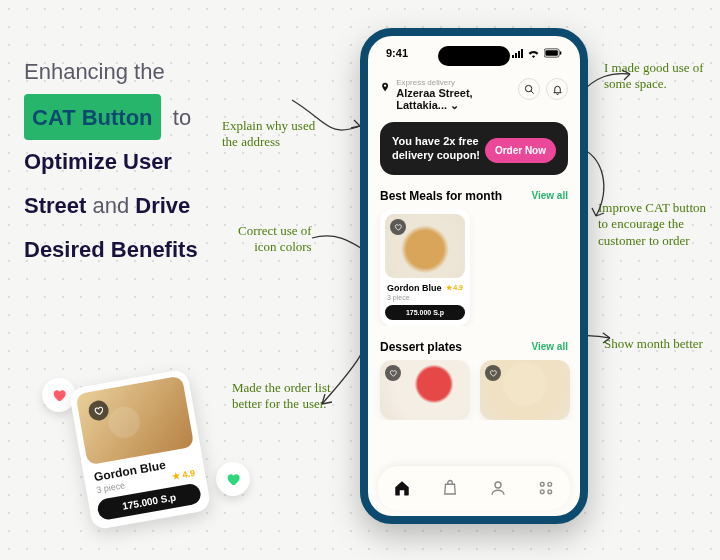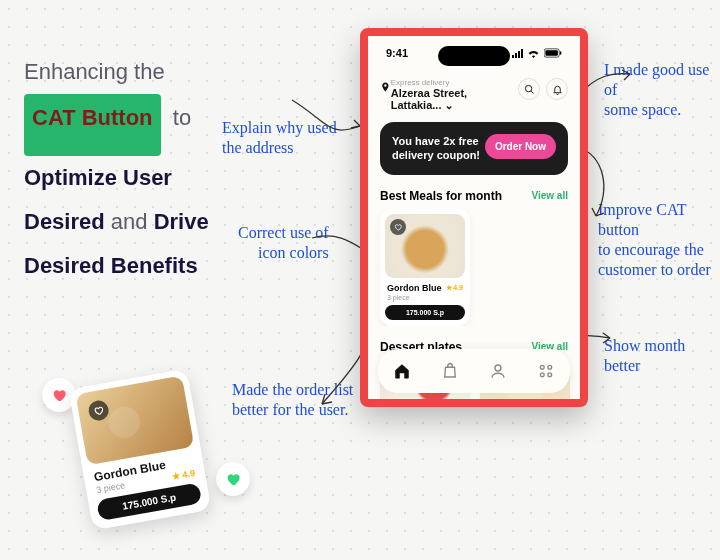--- a/index.html
+++ b/index.html
@@ -1,55 +1,55 @@
 <!DOCTYPE html>
 <html><head>
 <meta charset="utf-8">
 <style>
   *{box-sizing:border-box;margin:0;padding:0;font-family:-apple-system,BlinkMacSystemFont,"Segoe UI",sans-serif}
   body{width:720px;height:560px;background:#f6f6f5;position:relative;overflow:hidden}
   
   .dots{position:absolute;inset:0;background-image:radial-gradient(#dcdcdc 1px,transparent 1px);background-size:18px 18px;}
   
   .headline{position:absolute;left:24px;top:50px;width:300px;font-size:22px;line-height:2.0;font-weight:700;color:#1a123d}
-  .badge{display:inline-block;background:#27b56c;color:#7f1d1d;border-radius:4px;padding:2px 8px 16px;font-weight:800}
+  .badge{display:inline-block;background:#27b56c;color:#0c4a6e;border-radius:4px;padding:2px 8px 0;font-weight:800}
   .plain{font-weight:400;color:#5b5968}
   
-  .note{position:absolute;font-family:"Segoe Script","Comic Sans MS",cursive;color:#1d4ed8;font-size:16px;line-height:1.25}
+  .note{position:absolute;font-family:"Segoe Script","Comic Sans MS",cursive;color:#4d7c0f;font-size:13px;line-height:1.25}
   
   .minicard{position:absolute;left:80px;top:378px;width:120px;background:#fff;border-radius:14px;box-shadow:0 6px 18px rgba(0,0,0,.15);padding:6px 6px 8px;transform:rotate(-10deg)}
   .minicard .img{width:100%;height:72px;border-radius:10px;background:linear-gradient(135deg,#e9cf9a,#b78244);position:relative}
   .minicard .img::after{content:"";position:absolute;inset:0;border-radius:10px;background:radial-gradient(circle at 40% 50%,#fff2 0 20%,transparent 22%)}
   .heartbtn{position:absolute;left:10px;top:10px;width:20px;height:20px;border-radius:50%;background:#111a;display:flex;align-items:center;justify-content:center;color:#fff;font-size:10px}
   .minicard .nm{font-size:12px;font-weight:700;margin:6px 4px 1px;color:#111}
   .minicard .sub{font-size:9px;color:#999;margin:0 4px 5px;display:flex;justify-content:space-between;align-items:center}
   .minicard .star{color:#f5b400;font-weight:700}
   .minicard .pill{margin:2px 2px 0;background:#111;color:#fff;font-size:10px;font-weight:700;text-align:center;border-radius:12px;padding:5px 0}
   
   .hchip{position:absolute;width:34px;height:34px;border-radius:50%;background:#fff;box-shadow:0 4px 10px rgba(0,0,0,.12);display:flex;align-items:center;justify-content:center}
   .hchip.red{left:42px;top:378px}
   .hchip.green{left:216px;top:462px}
   .hchip svg{width:16px;height:16px}
   
-  .phone{position:absolute;left:360px;top:28px;width:228px;height:379px;background:#fdfcf8;border:8px solid #ef4444;border-radius:8px;overflow:hidden;box-shadow:0 12px 30px rgba(0,0,0,.25)}
+  .phone{position:absolute;left:360px;top:28px;width:228px;height:496px;background:#fdfcf8;border:8px solid #0c4a6e;border-radius:32px;overflow:hidden;box-shadow:0 12px 30px rgba(0,0,0,.25)}
   .pill-notch{position:absolute;left:50%;top:10px;transform:translateX(-50%);width:72px;height:20px;background:#000;border-radius:12px;z-index:5}
   .statusbar{position:absolute;top:0;left:0;right:0;height:34px;display:flex;justify-content:space-between;align-items:center;padding:0 18px;font-size:11px;font-weight:700;z-index:2}
   .statusbar .right{display:flex;gap:4px;align-items:center}
   .sigbars{display:flex;gap:1px;align-items:flex-end}
   .sigbars span{width:2px;background:#000}
   .content{position:absolute;top:34px;left:0;right:0;bottom:0;overflow:hidden}
   
   .toprow{display:flex;align-items:flex-start;padding:8px 12px 0;justify-content:space-between}
-  .addr{display:flex;align-items:flex-start}
+  .addr{display:flex;gap:6px;align-items:flex-start}
   .addr .pin{margin-top:2px}
   .addr .lbl{font-size:8px;color:#9e9e9e}
   .addr .val{font-size:11px;font-weight:700;color:#111}
   .icn{width:22px;height:22px;border:1px solid #e1e1dc;border-radius:50%;display:flex;align-items:center;justify-content:center}
   
-  .banner{margin:10px 12px 0;background:#1d1d1d;border-radius:14px;padding:12px 12px;display:flex;justify-content:space-between;align-items:flex-start}
+  .banner{margin:10px 12px 0;background:#1d1d1d;border-radius:14px;padding:12px 12px;display:flex;justify-content:space-between;align-items:flex-end}
   .banner .txt{font-size:11px;font-weight:700;color:#fff;line-height:1.3}
   .banner .btn{background:#ec4899;color:#fff;font-size:10px;font-weight:700;border-radius:16px;padding:7px 10px}
   
   .sect{display:flex;justify-content:space-between;align-items:center;margin:14px 12px 6px}
   .sect .ttl{font-size:12px;font-weight:800}
   .sect .view{font-size:10px;color:#27b56c;font-weight:600}
   
   .mealrow{display:flex;gap:10px;padding:0 12px;overflow:hidden}
   .card{background:#fff;border-radius:12px;width:90px;flex:0 0 90px;padding:5px 5px 6px;box-shadow:0 3px 8px rgba(0,0,0,.06)}
   .card .ci{width:100%;height:64px;border-radius:9px;position:relative}
@@ -78,21 +78,21 @@
 </head>
 <body>
 
 <div class="dots"></div>
 
 <div class="headline">
   <span class="plain">Enhancing the</span><br>
   <span class="badge">CAT Button</span>
   <span class="plain">&nbsp;<span>to</span></span><br>
   <span>Optimize User</span><br>
-  <span>Desired</span><span class="plain"> and </span><span>Drive</span><br>
+  <span>Street</span><span class="plain"> and </span><span>Drive</span><br>
   <span>Desired Benefits</span>
 </div>
 
 <div class="note" style="left:222px;top:118px;text-align:left">Explain why used<br>the address</div>
 <div class="note" style="left:238px;top:223px;text-align:right">Correct use of<br>icon colors</div>
 <div class="note" style="left:232px;top:380px">Made the order list<br>better for the user.</div>
 <div class="note" style="left:604px;top:60px">I made good use of<br>some space.</div>
 <div class="note" style="left:598px;top:200px">Improve CAT button<br>to encourage the<br>customer to order</div>
 <div class="note" style="left:604px;top:336px">Show month better</div>
 

